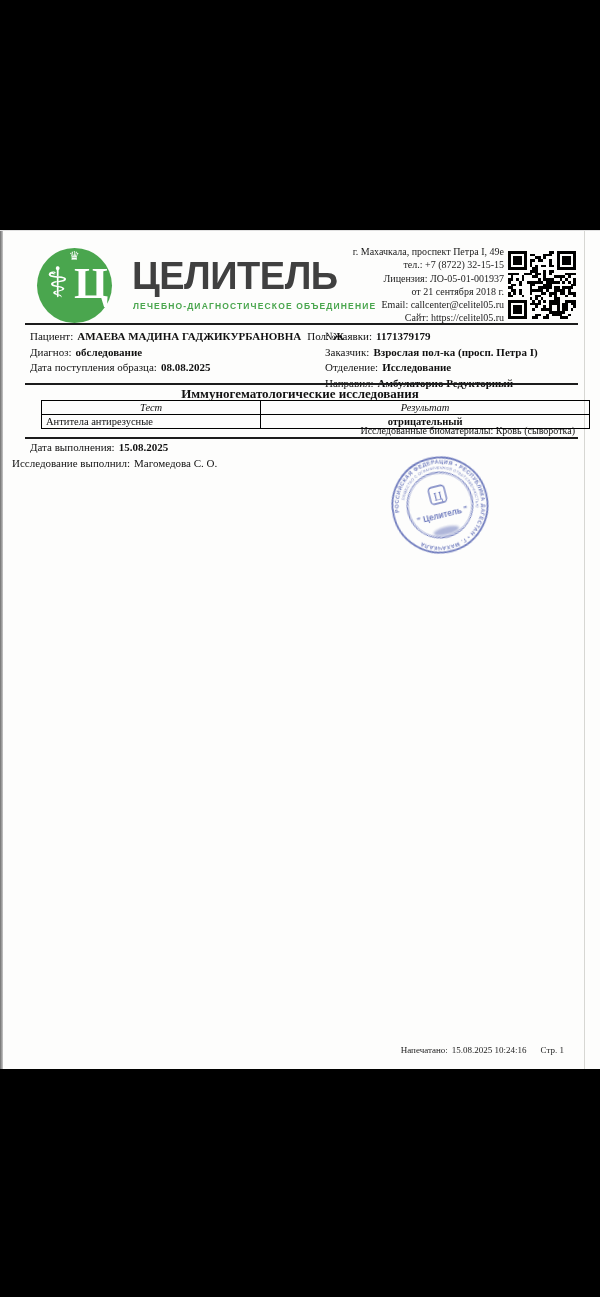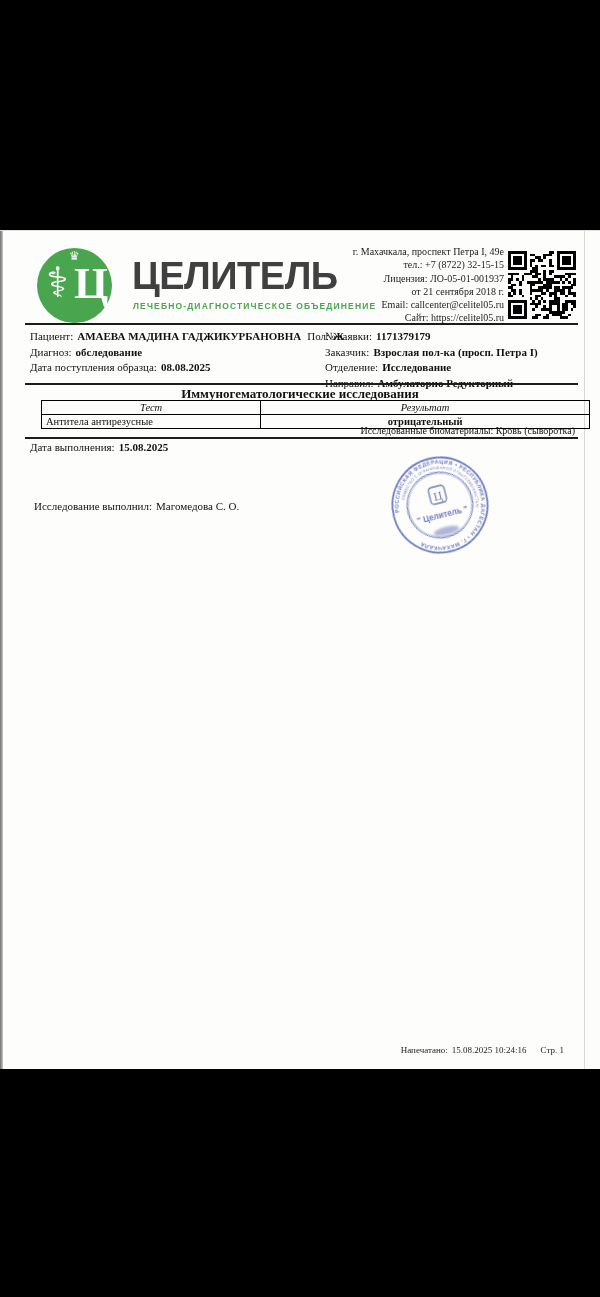--- a/index.html
+++ b/index.html
@@ -47,21 +47,21 @@
   .section-title{position:absolute;left:0;right:0;top:155px;text-align:center;
     font-weight:bold;font-size:13px;}
   table.results{position:absolute;left:28px;top:169px;width:549px;border-collapse:collapse;margin-left:13px;}
   table.results td{border:1px solid #000;font-size:10.5px;padding:0 4px;height:13px;line-height:12px;}
   table.results tr.hdr td{font-style:italic;text-align:center;}
   td.c-test{width:40%;}
   td.c-result{text-align:center;}
   td.r-result{font-weight:bold;}
   .biomaterials{position:absolute;right:25px;top:194px;font-size:10px;}
   .performed{position:absolute;left:30px;top:210px;font-size:11px;}
-  .executor{position:absolute;left:34px;top:226px;font-size:11px;margin-top:43px;}
+  .executor{position:absolute;left:12px;top:226px;font-size:11px;}
 
   
   .stamp{position:absolute;left:388px;top:222px;width:104px;height:104px;
     transform:rotate(-14deg);opacity:0.88;filter:blur(0.35px);}
 
   
   .footer{position:absolute;right:36px;top:814px;font-size:9px;color:#222;}
   .footer .gap{display:inline-block;width:14px;}
 </style>
 </head>

